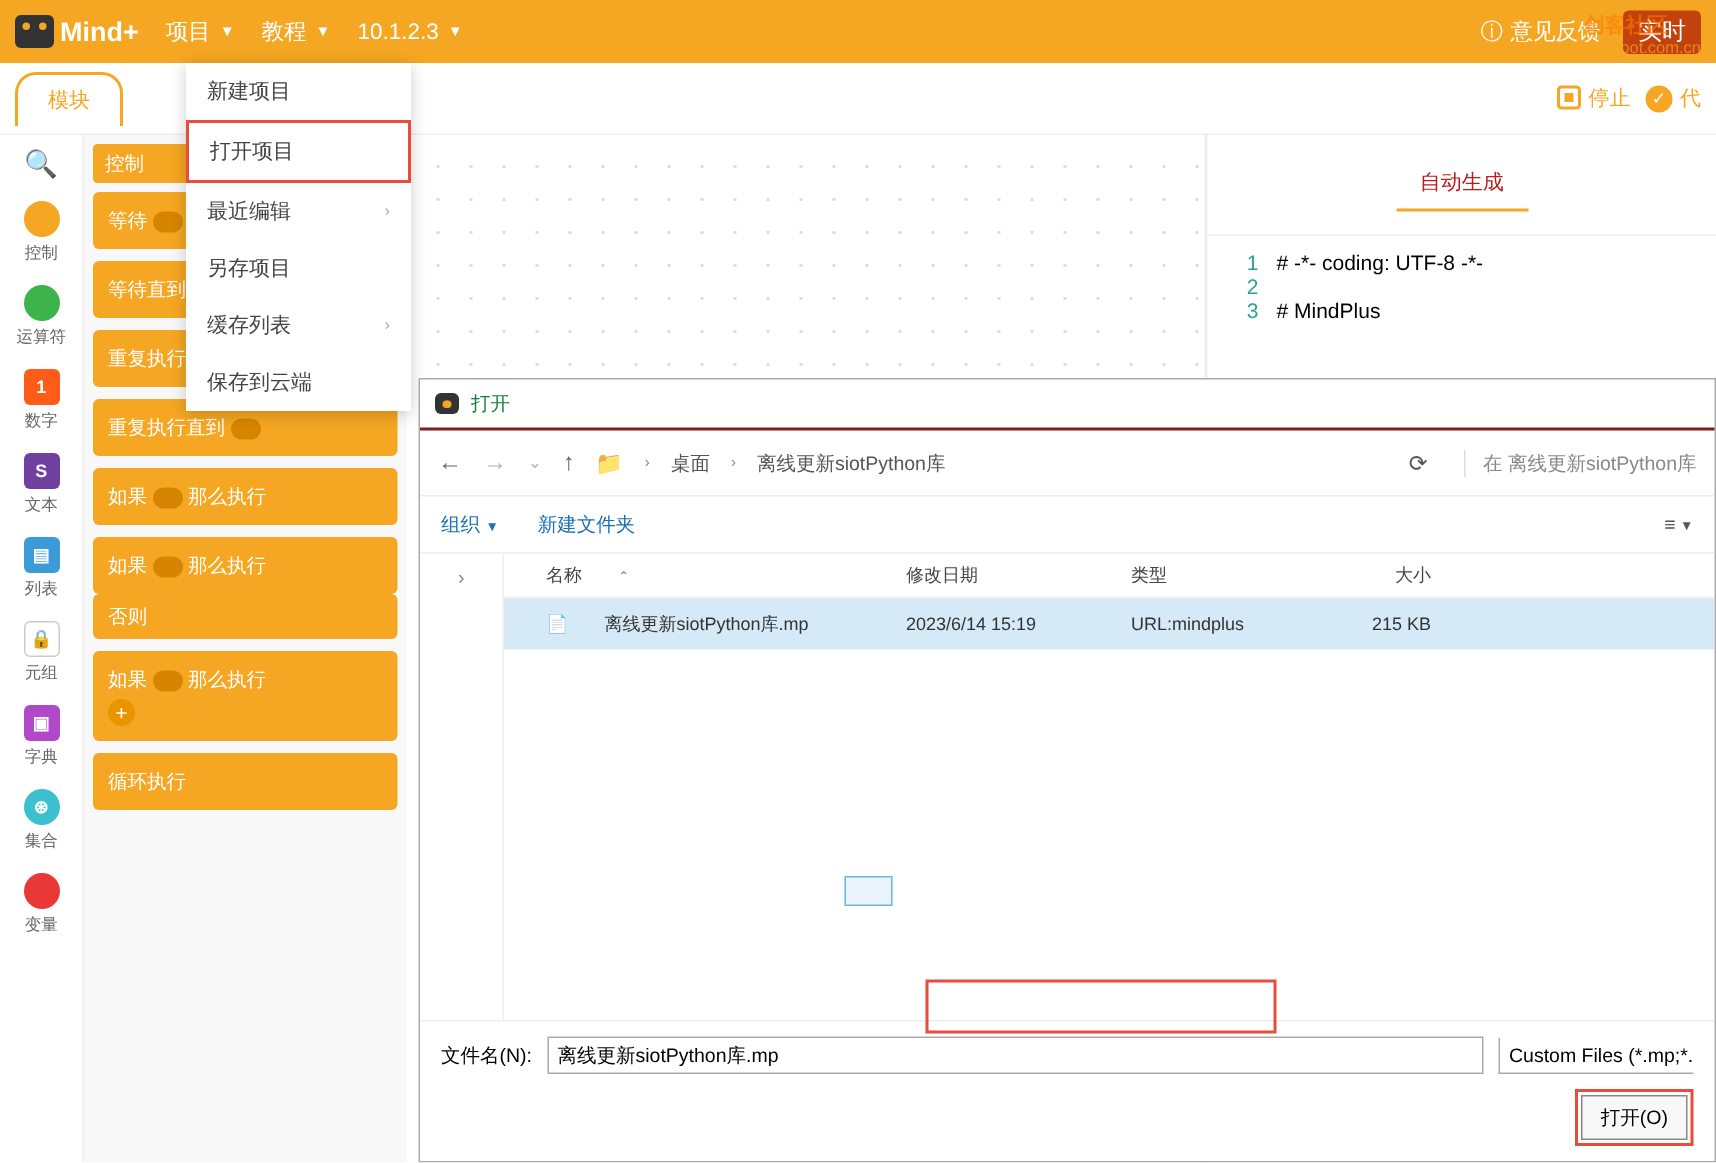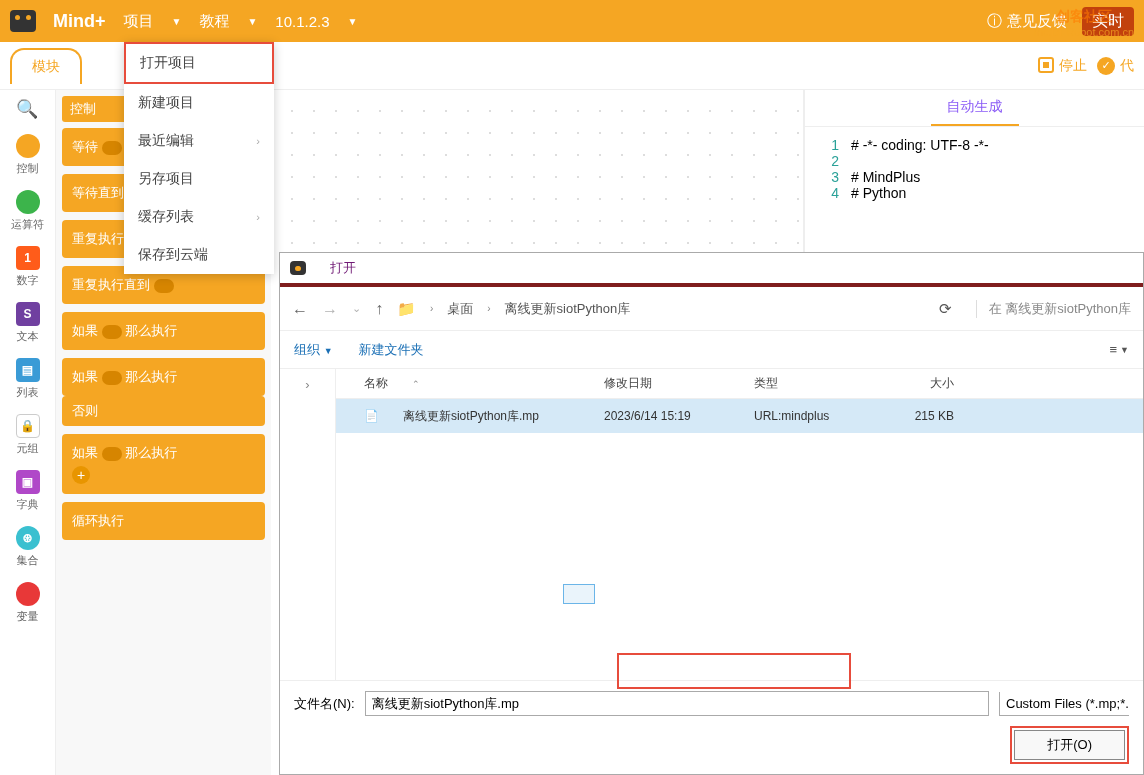--- a/index.html
+++ b/index.html
@@ -1,23 +1,23 @@
 <!DOCTYPE html>
 <html><head>
 <meta charset="utf-8">
 <style>
 *{box-sizing:border-box;margin:0;padding:0;font-family:"Microsoft YaHei",Arial,sans-serif}
 body{width:1144px;height:775px;overflow:hidden;background:#fff;position:relative}
 .topbar{height:42px;background:#f5a623;display:flex;align-items:center;padding:0 10px;color:#fff;font-size:15px}
-.logo{display:flex;align-items:center;gap:17px;margin-right:18px}
+.logo{display:flex;align-items:center;gap:4px;margin-right:18px}
 .logo-icon{width:26px;height:22px;background:#333;border-radius:4px;position:relative}
 .logo-icon::before{content:"";position:absolute;top:5px;left:5px;width:5px;height:5px;background:#f5a623;border-radius:50%}
 .logo-icon::after{content:"";position:absolute;top:5px;right:5px;width:5px;height:5px;background:#f5a623;border-radius:50%}
 .logo-txt{font-weight:bold;font-size:18px}
-.menu-item{display:flex;align-items:center;gap:18px;margin-right:18px;cursor:pointer}
+.menu-item{display:flex;align-items:center;gap:6px;margin-right:18px;cursor:pointer}
 .chev{font-size:10px}
 .top-right{margin-left:auto;display:flex;align-items:center;gap:15px}
 .feedback{display:flex;align-items:center;gap:5px}
 .watermark{position:absolute;right:10px;top:8px;text-align:center;font-size:11px;pointer-events:none}
 .wm1{color:#ff7a00;font-size:14px;font-weight:bold;opacity:.6}
 .wm2{color:#f5a623;opacity:.7}
 .btn-orange{background:#c2410c;border-radius:4px;padding:4px 10px;font-size:16px;color:#fff}
 .secondbar{height:48px;display:flex;align-items:center;border-bottom:1px solid #eee;padding:0 10px}
 .tab-mod{border:2px solid #f5a623;color:#f5a623;border-radius:14px 14px 0 0;padding:8px 20px;font-size:14px;border-bottom:none}
 .sb-right{margin-left:auto;display:flex;gap:10px;align-items:center;color:#f5a623;font-size:14px}
@@ -32,29 +32,29 @@
 .blocks{width:215px;background:#f8f8f8;position:relative;padding:6px}
 .blk-header{background:#f5a623;color:#fff;font-size:13px;padding:4px 8px;margin-bottom:6px;border-radius:3px}
 .pin{position:absolute;right:8px;top:8px;color:#f5a623;font-size:14px}
 .block{background:#f5a623;color:#fff;font-size:13px;padding:10px 10px;margin-bottom:8px;border-radius:4px;position:relative}
 .block .arg{display:inline-block;width:20px;height:14px;background:#d68500;border-radius:7px;vertical-align:middle}
 .block-else{background:#f5a623;color:#fff;font-size:13px;padding:6px 10px;border-radius:4px;margin-top:-8px;margin-bottom:8px}
 .add-circ{width:18px;height:18px;background:#e89500;border-radius:50%;display:inline-flex;align-items:center;justify-content:center;font-size:14px;margin-top:4px}
 .canvas{flex:1;background-image:radial-gradient(circle,#ddd 1px,transparent 1px);background-size:22px 22px;background-position:10px 10px;border-right:1px solid #eee}
 .codepane{width:340px;border-left:1px solid #eee}
 .code-tab{display:flex;border-bottom:1px solid #eee}
-.ct-active{color:#8b5cf6;border-bottom:2px solid #f5a623;padding:8px 16px;font-size:14px;margin:0 auto}
+.ct-active{color:#b91c1c;border-bottom:2px solid #f5a623;padding:8px 16px;font-size:14px;margin:15px auto}
 .code{padding:10px;font-family:Consolas,monospace;font-size:14px}
 .ln{color:#2aa198;display:inline-block;width:24px;text-align:right;margin-right:12px}
 .cm{color:#000000}
 .dropdown{position:absolute;top:42px;left:124px;width:150px;background:#fff;box-shadow:0 2px 10px rgba(0,0,0,.2);z-index:50;font-size:14px;color:#444}
 .dd-item{padding:10px 14px;cursor:pointer;display:flex;justify-content:space-between;align-items:center}
 .dd-hl{border:2px solid #e74c3c}
 .dialog{position:absolute;top:252px;left:279px;right:0;bottom:0;background:#fff;border:1px solid #aaa;z-index:60;display:flex;flex-direction:column;font-size:13px}
-.dlg-title{height:34px;display:flex;align-items:center;padding:0 10px;gap:24px;color:#701a75;border-bottom:4px solid #7f1d1d}
+.dlg-title{height:34px;display:flex;align-items:center;padding:0 10px;gap:8px;color:#15803d;border-bottom:2px solid #7f1d1d}
 .dlg-nav{height:44px;display:flex;align-items:center;padding:0 12px;gap:14px;color:#555;border-bottom:1px solid #eee}
 .nav-arrow{font-size:16px;color:#666;opacity:.5}
 .nav-arrow.en{opacity:1}
 .folder-ic{color:#f5c04a;font-size:15px}
 .crumb-sep{color:#888;font-size:10px}
 .refresh{margin-left:auto;font-size:15px;margin-right:10px}
 .srch-box{border-left:1px solid #ddd;padding-left:12px;color:#888}
 .dlg-tools{height:38px;display:flex;align-items:center;padding:0 14px;gap:26px;border-bottom:1px solid #eee;color:#1a6fb5}
 .view-ic{margin-left:auto;color:#555;display:flex;align-items:center;gap:3px}
 .dlg-body{flex:1;display:flex;overflow:hidden}
@@ -67,21 +67,21 @@
 .col-t{width:120px}
 .col-s{width:90px;text-align:right;padding-right:10px}
 .file-row{display:flex;height:34px;align-items:center;background:#d5e9f7;color:#333;font-size:12px}
 .file-hl{border:2px solid #e74c3c;position:absolute;left:337px;width:234px;height:36px;pointer-events:none}
 .dlg-bot{border-top:1px solid #eee;padding:10px 14px;display:flex;flex-direction:column;gap:10px}
 .fn-row{display:flex;align-items:center;gap:10px}
 .fn-label{font-size:13px}
 .fn-input{flex:1;border:1px solid #aaa;padding:4px 6px;font-size:13px}
 .fn-filter{border:1px solid #aaa;border-top:none;border-right:none;padding:4px 6px;font-size:13px;width:130px;white-space:nowrap;overflow:hidden}
 .btn-row{display:flex;justify-content:flex-end;gap:10px}
-.btn{border:1px solid #888;padding:5px 32px;font-size:13px;background:#f8f8f8;cursor:pointer}
+.btn{border:1px solid #888;padding:5px 12px;font-size:13px;background:#f8f8f8;cursor:pointer}
 .btn-hl{border:2px solid #e74c3c;padding:2px}
 .thumb{position:absolute;left:283px;bottom:170px;width:32px;height:20px;border:1px solid #6bb5e8;background:#eaf4fb}
 </style>
 </head>
 <body>
 
 <div class="topbar">
   <div class="logo">
     <span class="logo-icon"></span>
     <span class="logo-txt">Mind+</span>
@@ -185,28 +185,27 @@
   <div class="canvas"></div>
 
   <div class="codepane">
     <div class="code-tab">
       <div class="ct-active">自动生成</div>
     </div>
     <div class="code">
       <div><span class="ln">1</span><span class="cm">#  -*- coding: UTF-8 -*-</span></div>
       <div><span class="ln">2</span></div>
       <div><span class="ln">3</span><span class="cm"># MindPlus</span></div>
-      <div><span class="ln">4</span><span class="cm"># Python</span></div>
     </div>
   </div>
 </div>
 
 <div class="dropdown">
+  <div class="dd-item">新建项目</div>
   <div class="dd-item dd-hl">打开项目</div>
-  <div class="dd-item">新建项目</div>
   <div class="dd-item">
       <span>最近编辑</span>
       <span style="color:#aaa;font-size:11px">›</span>
     </div>
   <div class="dd-item">另存项目</div>
   <div class="dd-item">
       <span>缓存列表</span>
       <span style="color:#aaa;font-size:11px">›</span>
     </div>
   <div class="dd-item">保存到云端</div>

